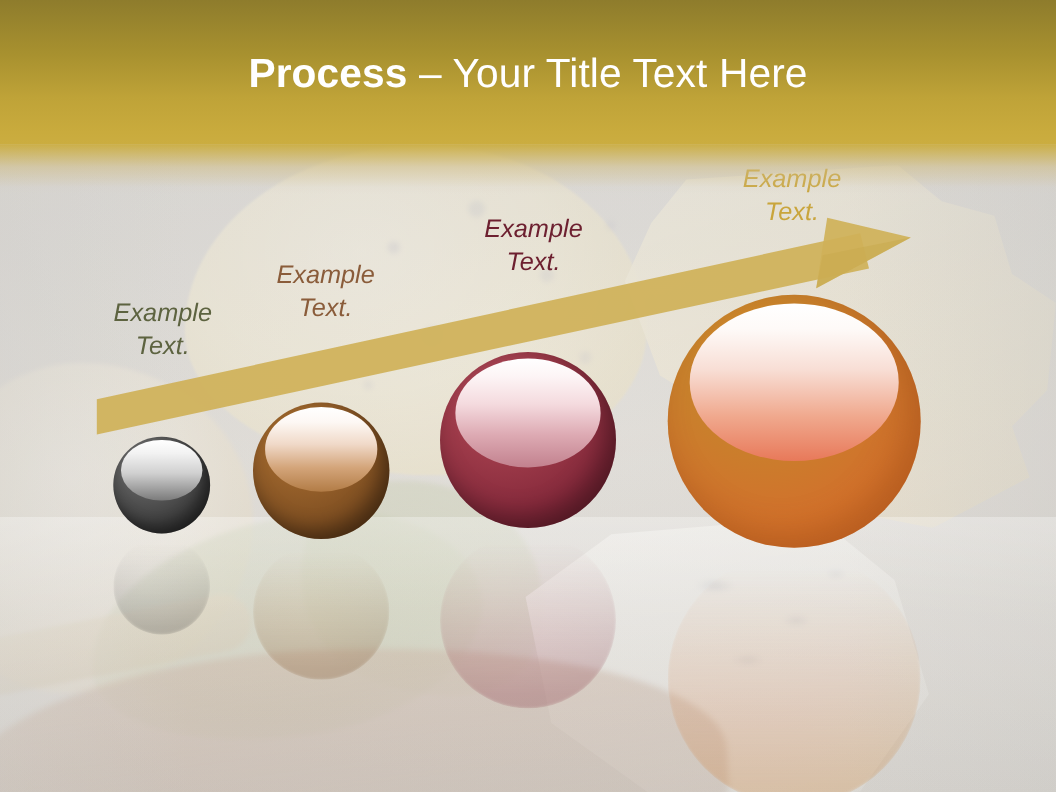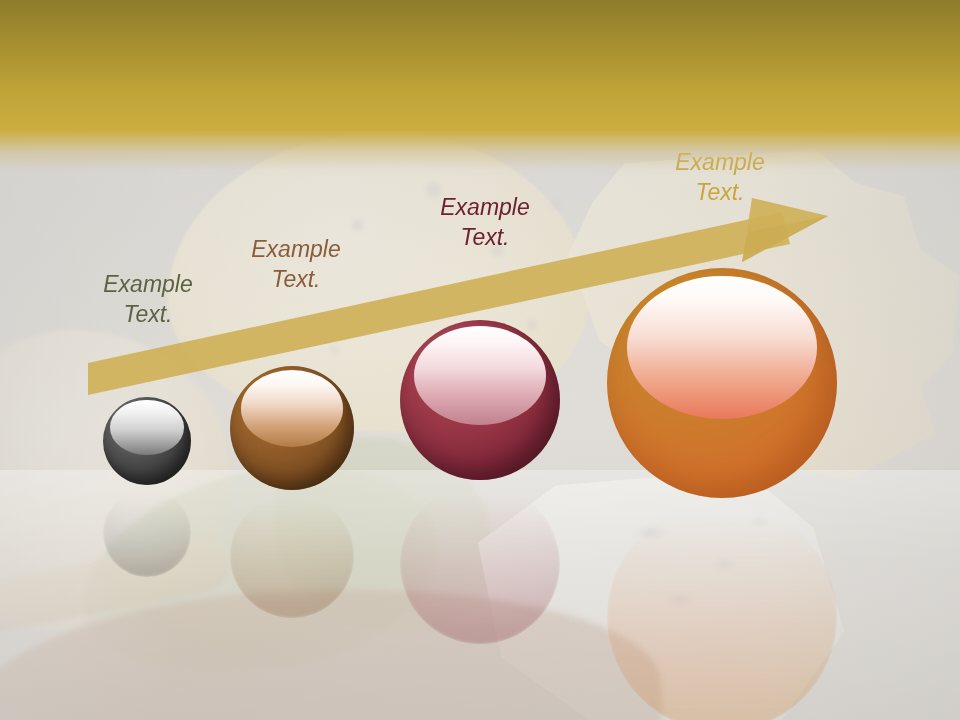--- a/index.html
+++ b/index.html
@@ -366,14 +366,17 @@
     <div>Example</div>
     <div>Text.</div>
   </div>
   <div class="label" id="label-4">
     <div>Example</div>
     <div>Text.</div>
   </div>
 
   <div class="title-bar"></div>
   <div class="title-fade"></div>
+  <div class="title-text">
+    <span class="title-strong">Process</span><span class="title-rest"> – Your Title Text Here</span>
+  </div>
 
 </div>
 
 </body></html>

